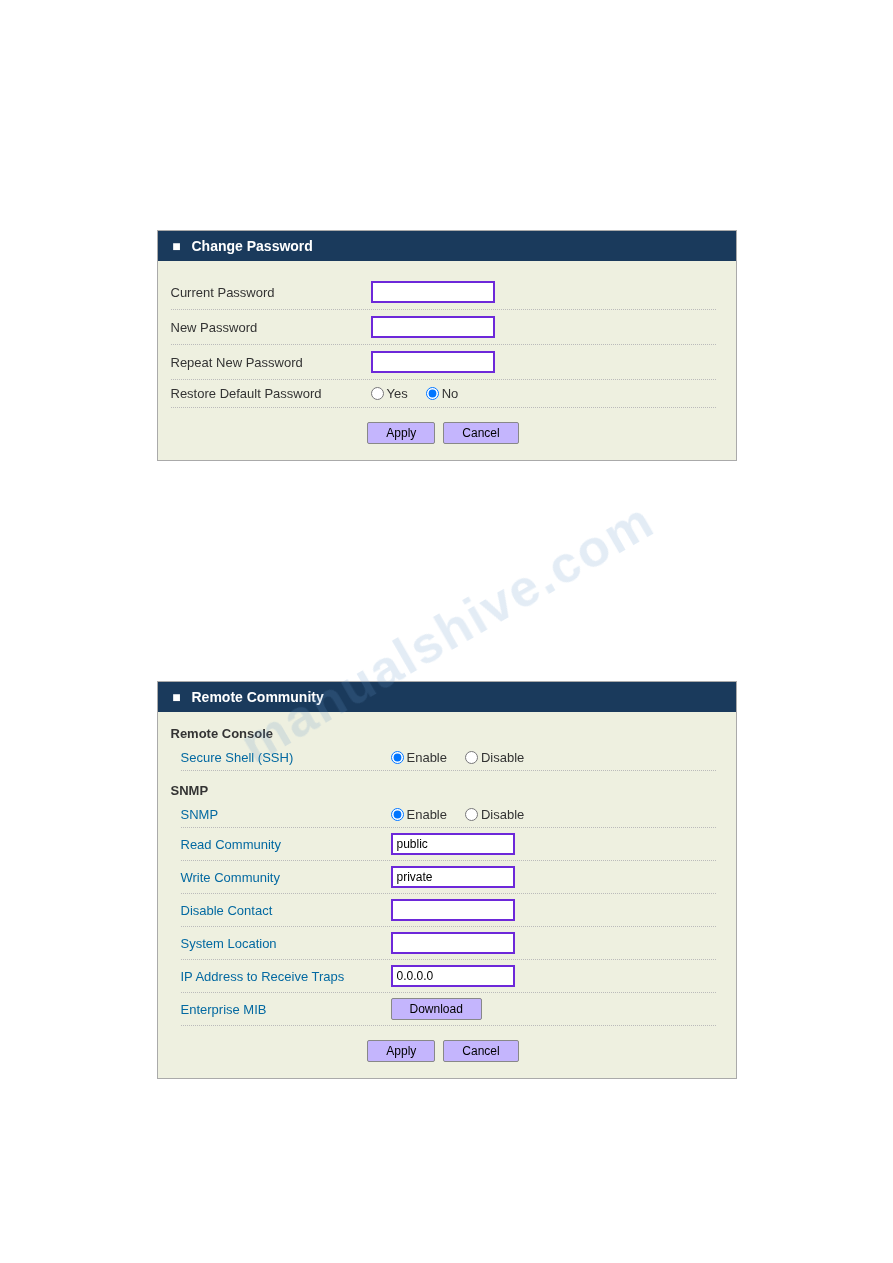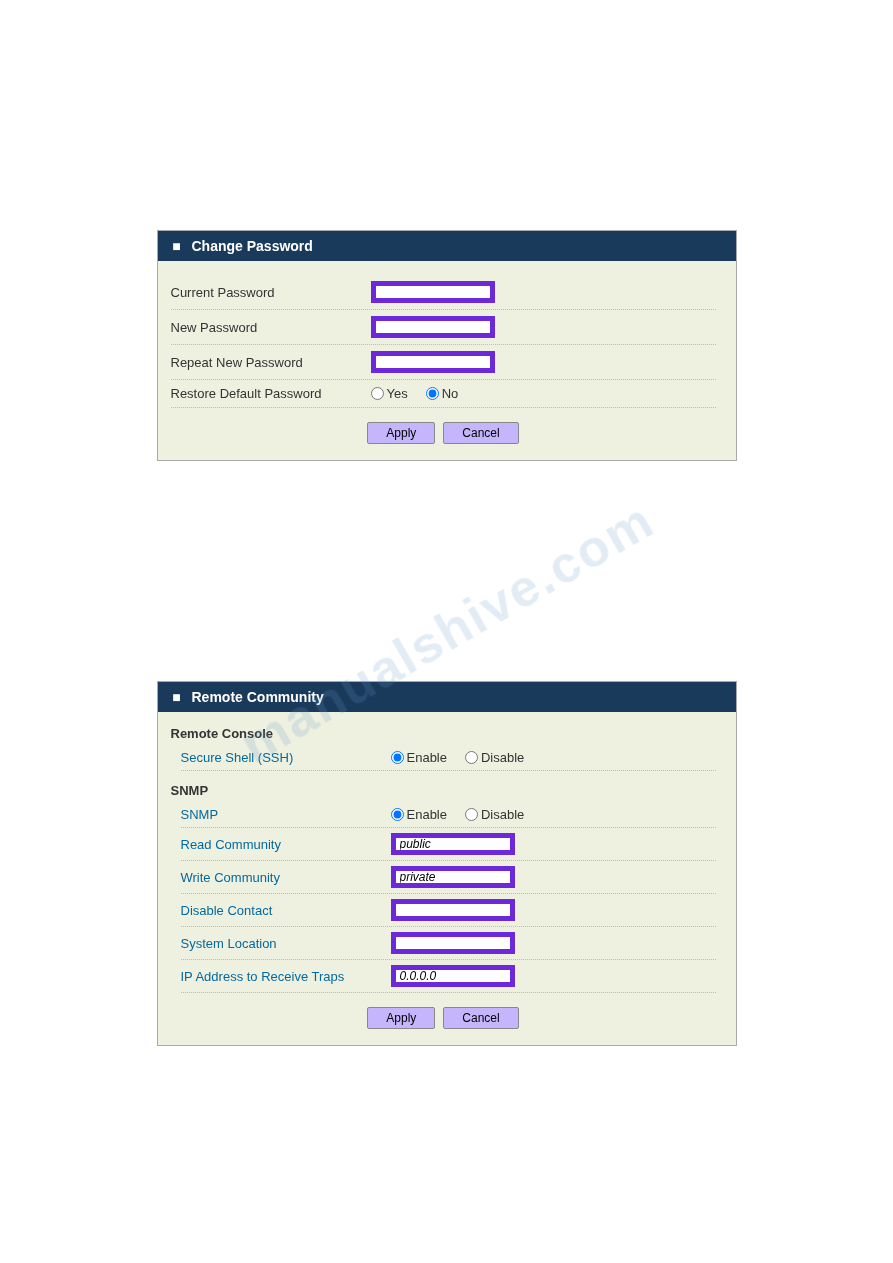--- a/index.html
+++ b/index.html
@@ -62,25 +62,24 @@
 
     .form-label {
       width: 200px;
       color: #333;
       font-size: 13px;
     }
 
     .form-control {
       width: 124px;
       height: 22px;
-      border: 5px solid #6d28d9;
+      border: 2px solid #6d28d9;
       background: #fff;
       font-size: 12px;
       padding: 2px 4px;
-      font-style: italic;
     }
 
     .radio-group {
       display: flex;
       align-items: center;
       gap: 18px;
     }
 
     .radio-label {
       display: flex;
@@ -251,20 +250,24 @@
       <div class="sub-form-row">
         <span class="sub-form-label">System Location</span>
         <input class="form-control" type="text" value="" style="">
       </div>
 
       <div class="sub-form-row">
         <span class="sub-form-label">IP Address to Receive Traps</span>
         <input class="form-control" type="text" value="0.0.0.0" style="">
       </div>
 
+      <div class="sub-form-row">
+        <span class="sub-form-label">Enterprise MIB</span>
+        <button class="btn">Download</button>
+      </div>
 
       <div class="button-row">
         <button class="btn">Apply</button>
         <button class="btn">Cancel</button>
       </div>
 
     </div>
   </div>
 
 </div>

